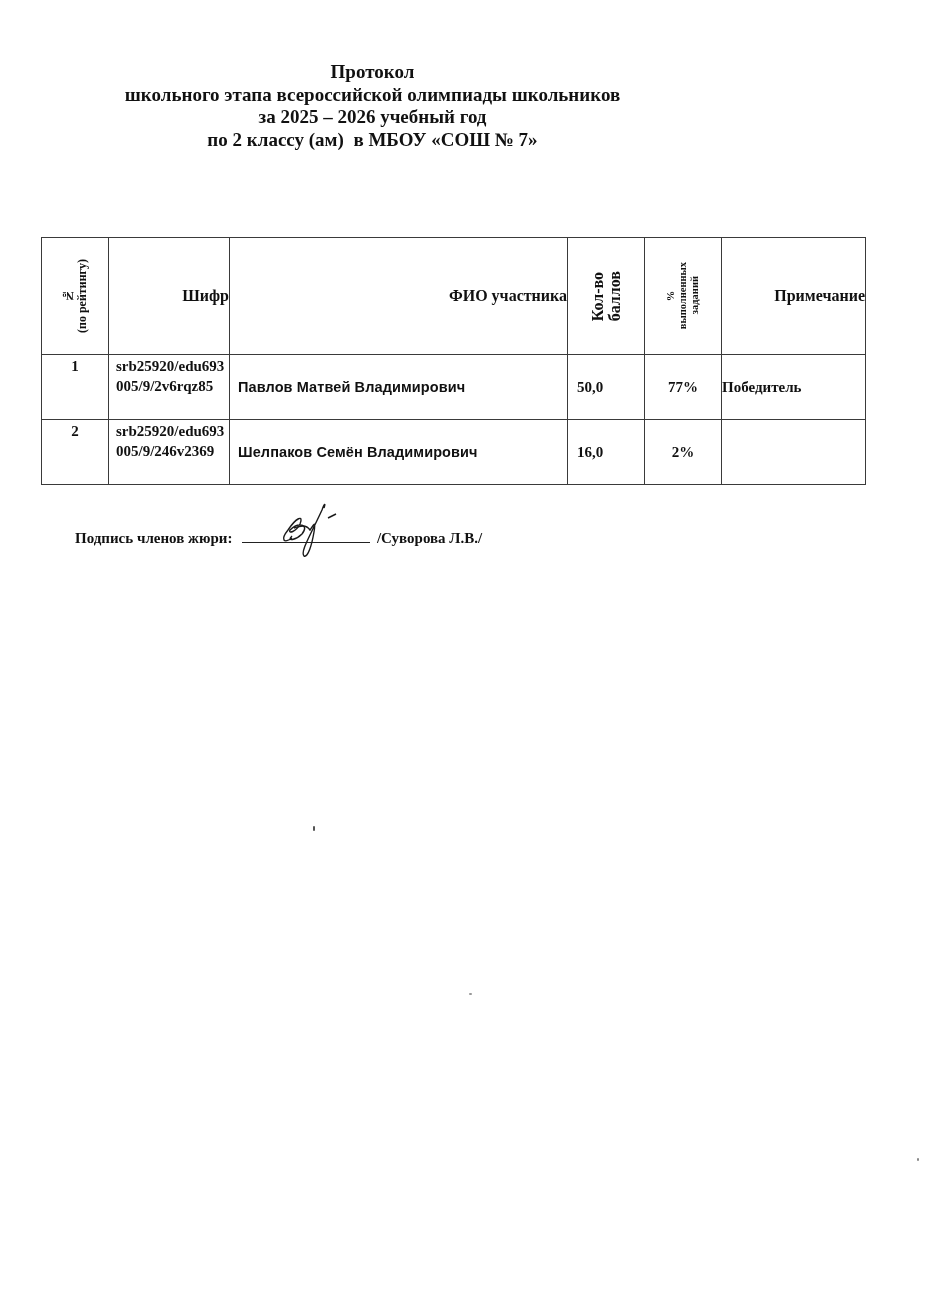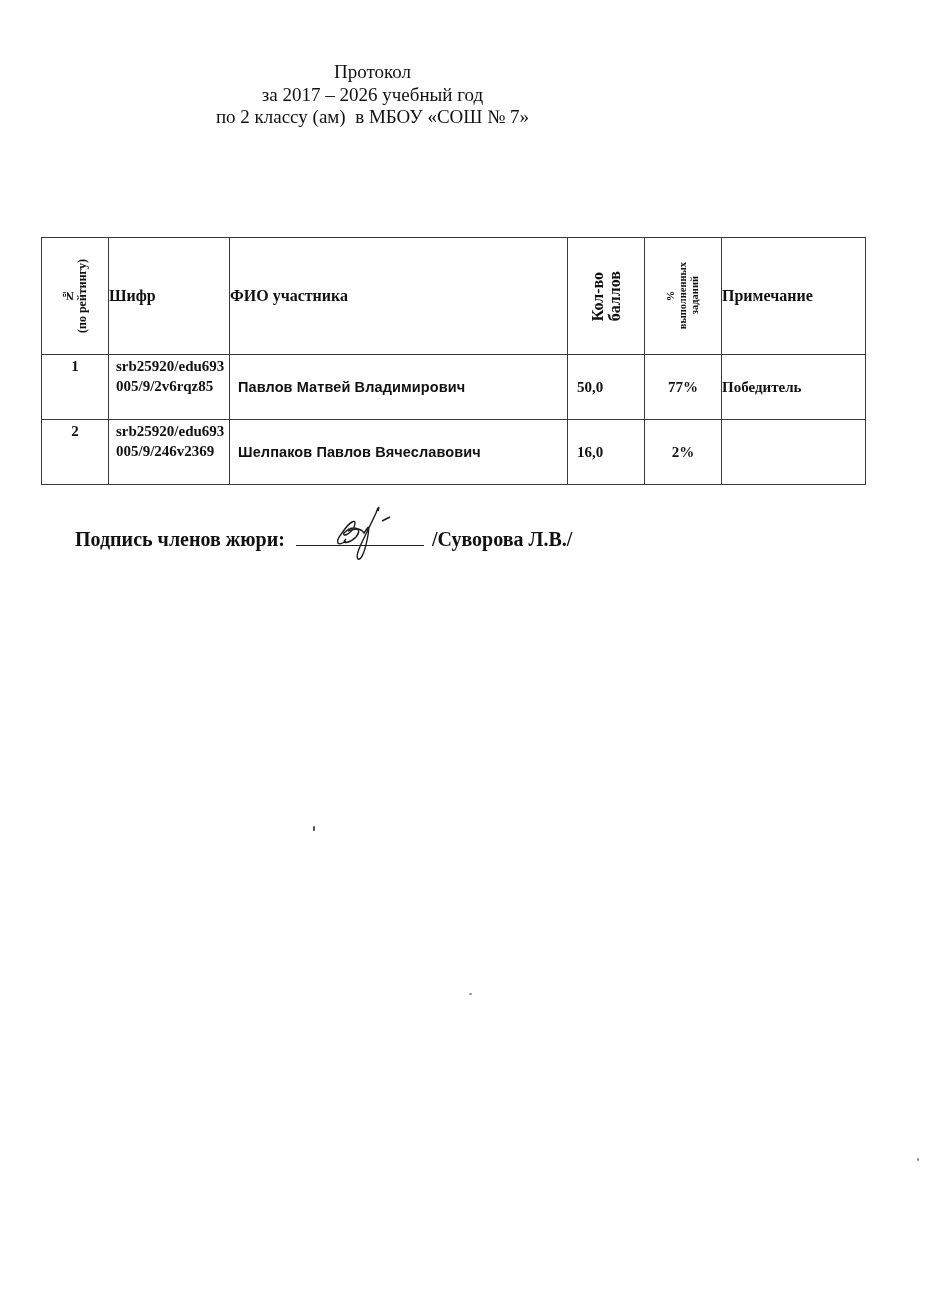--- a/index.html
+++ b/index.html
@@ -14,21 +14,21 @@
       overflow: hidden;
       font-family: "Liberation Serif", "DejaVu Serif", serif;
       color: #111111;
     }
     .title-block {
       position: absolute;
       top: 61px;
       left: 0;
       width: 745px;
       text-align: center;
-      font-weight: normal;
+      font-weight: bold;
       font-size: 19px;
       line-height: 22.5px;
     }
     .title-line { display: block; white-space: pre; }
 
     table.protocol {
       position: absolute;
       top: 237px;
       left: 41px;
       border-collapse: collapse;
@@ -55,21 +55,21 @@
       writing-mode: vertical-rl;
       transform: rotate(180deg);
       margin: 0 auto;
       text-align: center;
       white-space: pre;
     }
     .h-num { font-size: 12px; line-height: 14px; }
     .h-score { font-size: 16px; line-height: 17px; }
     .h-pct { font-size: 10.5px; line-height: 12px; }
     .h-text {
-      text-align: left;
+      text-align: right;
       font-size: 16px;
     }
     .cell-num {
       text-align: center;
       vertical-align: top !important;
       font-size: 15px;
       padding-top: 3px !important;
     }
     .cell-code {
       font-size: 15px;
@@ -97,21 +97,21 @@
     .cell-note {
       font-size: 15px;
       text-align: left;
     }
 
     .signature-block {
       position: absolute;
       top: 528px;
       left: 75px;
       font-weight: bold;
-      font-size: 20px;
+      font-size: 15px;
       white-space: nowrap;
     }
     .sig-line {
       display: inline-block;
       width: 128px;
       border-bottom: 1.5px solid #222;
       margin: 0 3px 0 6px;
       position: relative;
       height: 14px;
       vertical-align: baseline;
@@ -127,21 +127,22 @@
       position: absolute;
       background: #555;
       border-radius: 1px;
     }
   </style>
 </head>
 <body>
 
 <div class="title-block">
   <span class="title-line">Протокол</span>
-  <span class="title-line">за 2017 – 2026 учебный год</span>
+  <span class="title-line">школьного этапа всероссийской олимпиады школьников</span>
+  <span class="title-line">за 2025 – 2026 учебный год</span>
   <span class="title-line">по 2 классу (ам)  в МБОУ «СОШ № 7»</span>
 </div>
 
 <table class="protocol">
   <colgroup>
     <col class="c1">
       <col class="c2">
       <col class="c3">
       <col class="c4">
       <col class="c5">
@@ -170,21 +171,21 @@
     <td class="cell-num">1</td>
     <td class="cell-code">srb25920/edu693005/9/2v6rqz85</td>
     <td class="cell-name">Павлов Матвей Владимирович</td>
     <td class="cell-score">50,0</td>
     <td class="cell-pct">77%</td>
     <td class="cell-note">Победитель</td>
   </tr>
   <tr class="data-row">
     <td class="cell-num">2</td>
     <td class="cell-code">srb25920/edu693005/9/246v2369</td>
-    <td class="cell-name">Шелпаков Павлов Вячеславович</td>
+    <td class="cell-name">Шелпаков Семён Владимирович</td>
     <td class="cell-score">16,0</td>
     <td class="cell-pct">2%</td>
     <td class="cell-note"></td>
   </tr>
 </tbody>
   </table>
 
 <div class="signature-block">
   <span>Подпись членов жюри:</span>
   <span class="sig-line">

